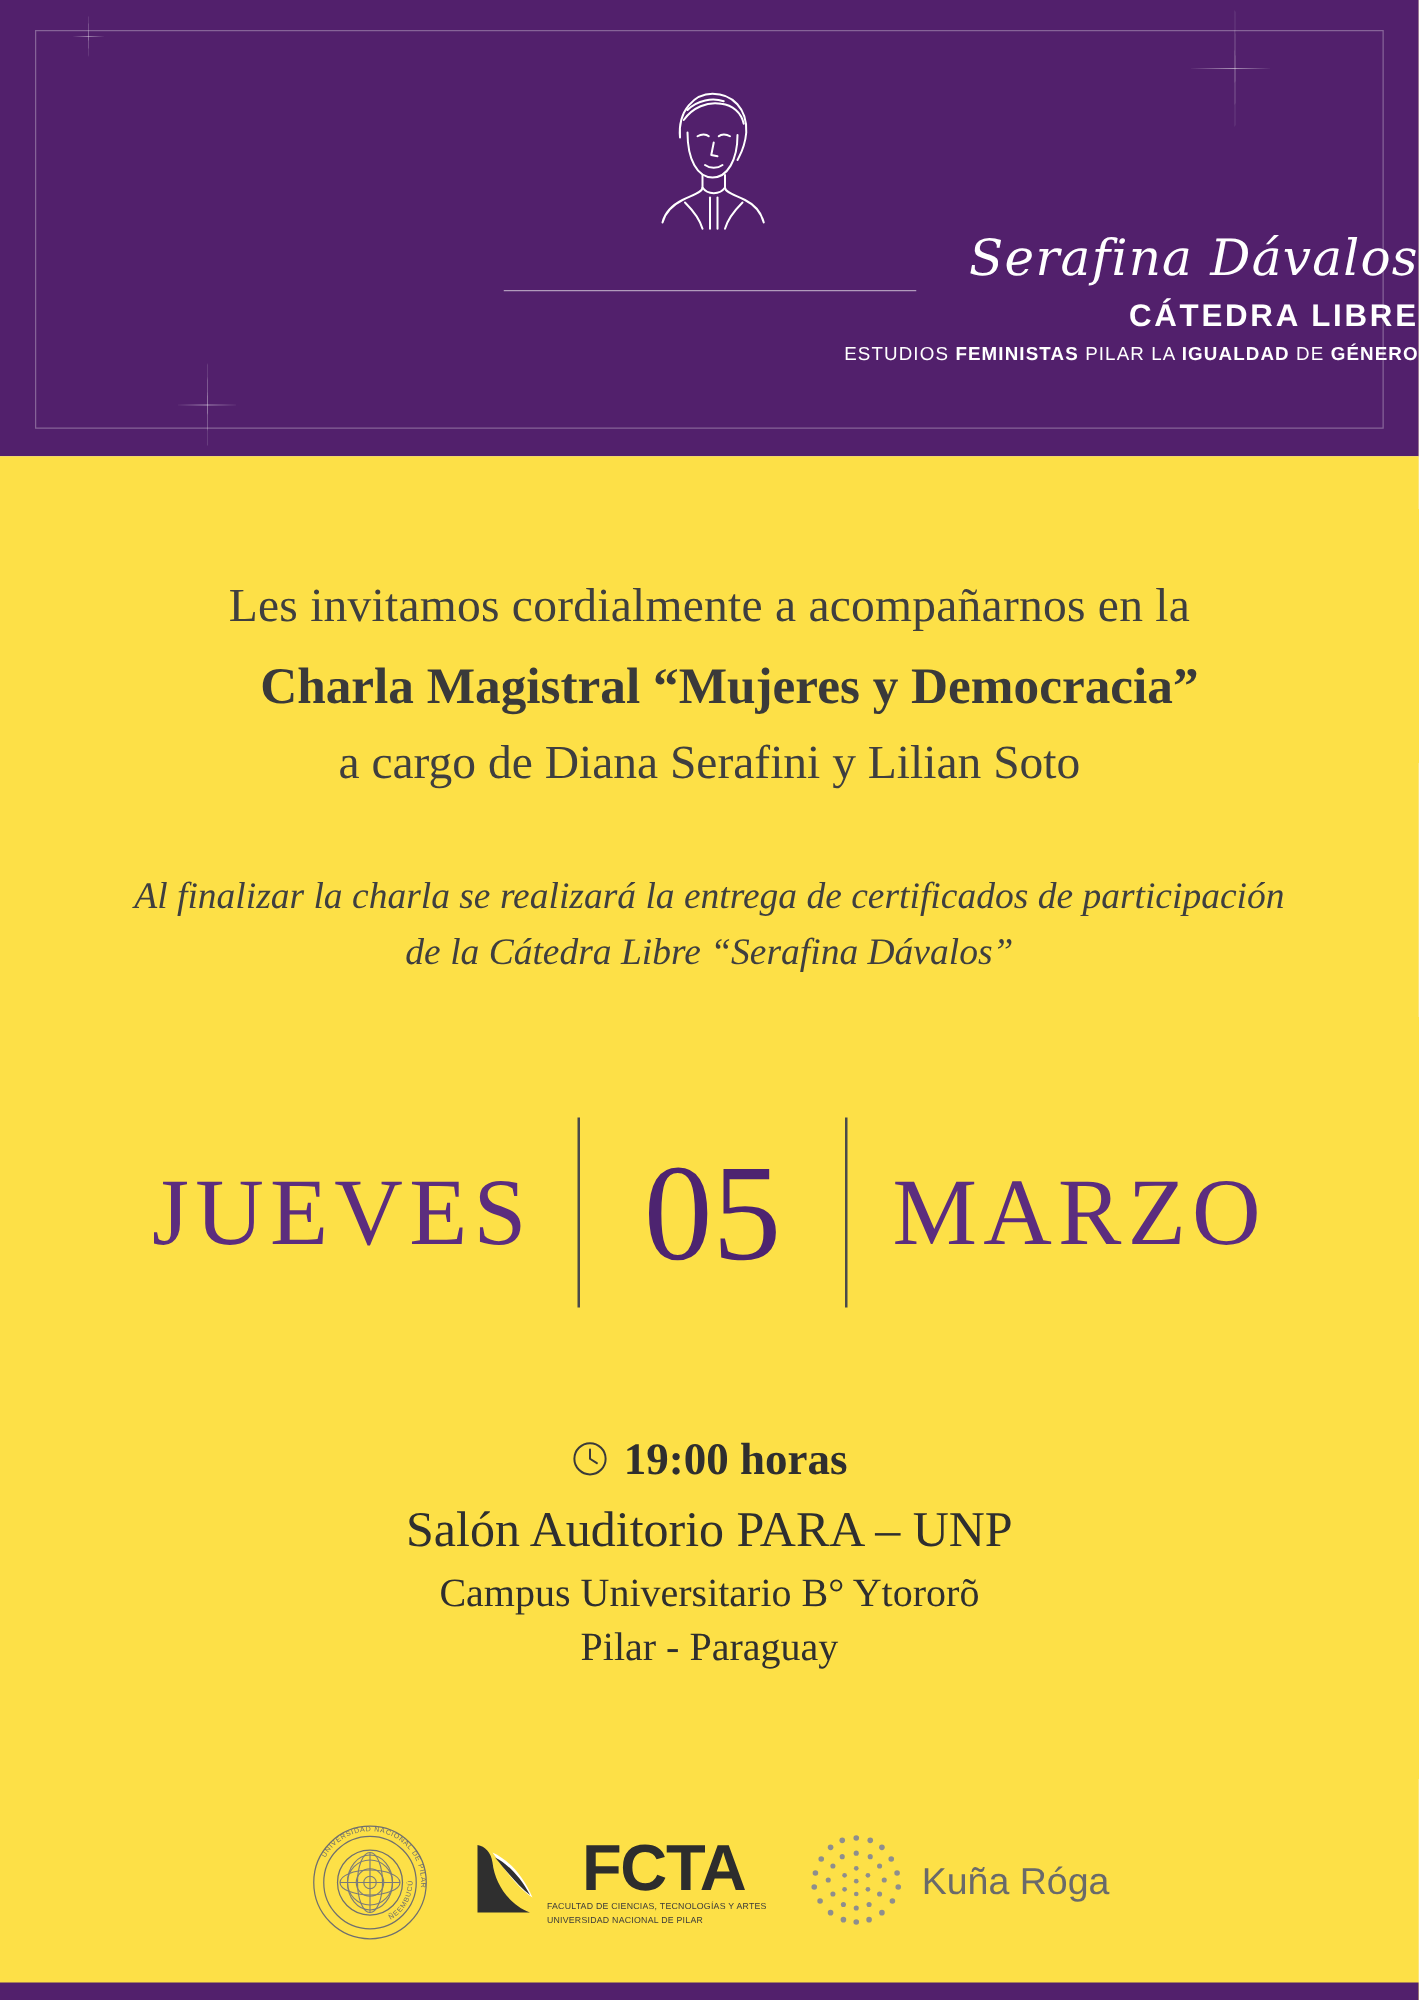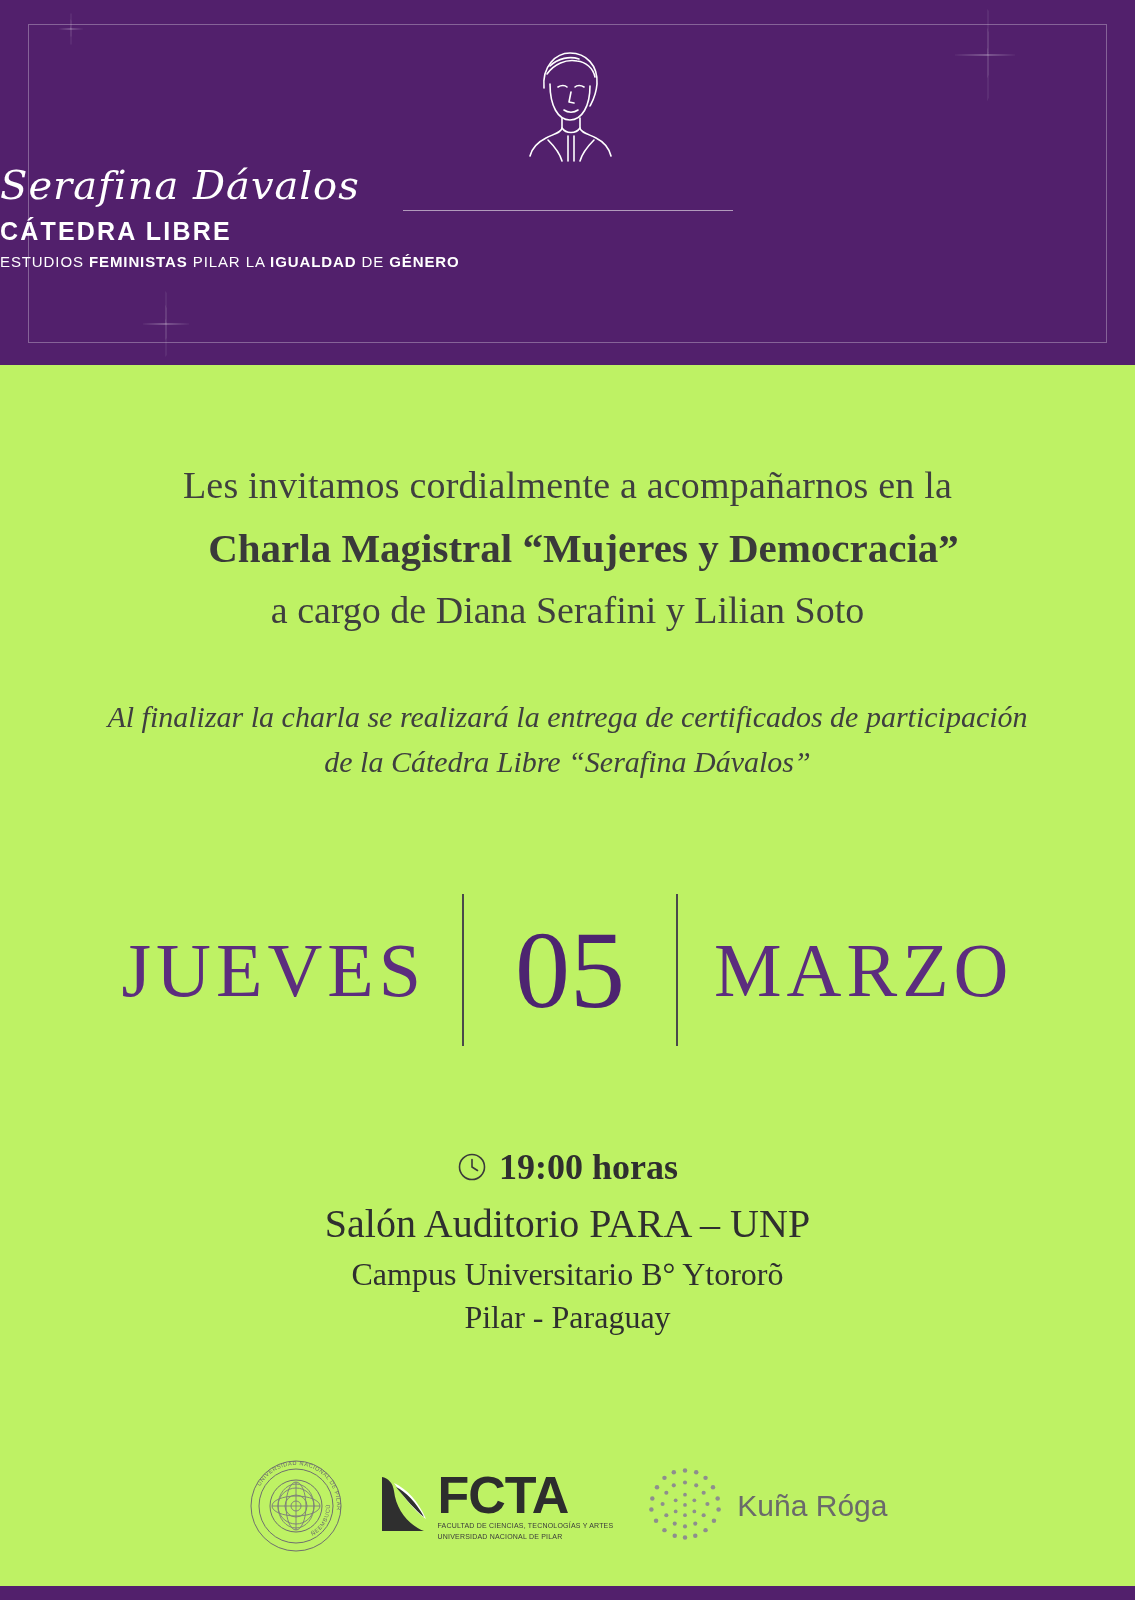--- a/index.html
+++ b/index.html
@@ -67,22 +67,22 @@
   }
   .sparkle-sm {
     width: 26px; height: 38px;
     left: 58px; top: 10px;
     opacity: 0.85;
   }
 
   .logo-block {
     position: absolute;
     left: 0; right: 0;
-    top: 44px;
-    text-align: left;
+    top: 66px;
+    text-align: right;
   }
   .portrait {
     width: 108px;
     height: 118px;
     margin: 0 auto;
     position: relative;
   }
   .brand-script {
     margin-top: 2px;
     font-family: "DejaVu Serif", serif;
@@ -112,21 +112,21 @@
     color: #ffffff;
     margin-top: 7px;
   }
   .brand-sub2 b { font-weight: bold; }
 
   
   .content {
     position: relative;
     width: 1135px;
     height: 1235px;
-    background: #bef264;
+    background: #fde047;
   }
 
   .invite-block {
     text-align: center;
     padding-top: 98px;
     color: #4a4a4a;
   }
   .invite-line1 {
     font-size: 38px;
     color: #3f3f3f;
@@ -235,20 +235,21 @@
   }
   .logo-unp { width: 96px; height: 96px; position: relative; }
   .logo-fcta { display: flex; align-items: center; gap: 6px; }
   .fcta-text {
     font-family: "Liberation Sans", sans-serif;
     font-weight: bold;
     font-size: 52px;
     color: #2d2d2d;
     letter-spacing: -1px;
     line-height: 0.95;
+    margin-left: 28px;
   }
   .fcta-sub {
     font-family: "Liberation Sans", sans-serif;
     font-size: 7px;
     color: #3a3a3a;
     letter-spacing: 0.2px;
     line-height: 1.25;
     margin-top: 2px;
   }
   .logo-kuna { display: flex; align-items: center; gap: 10px; }

